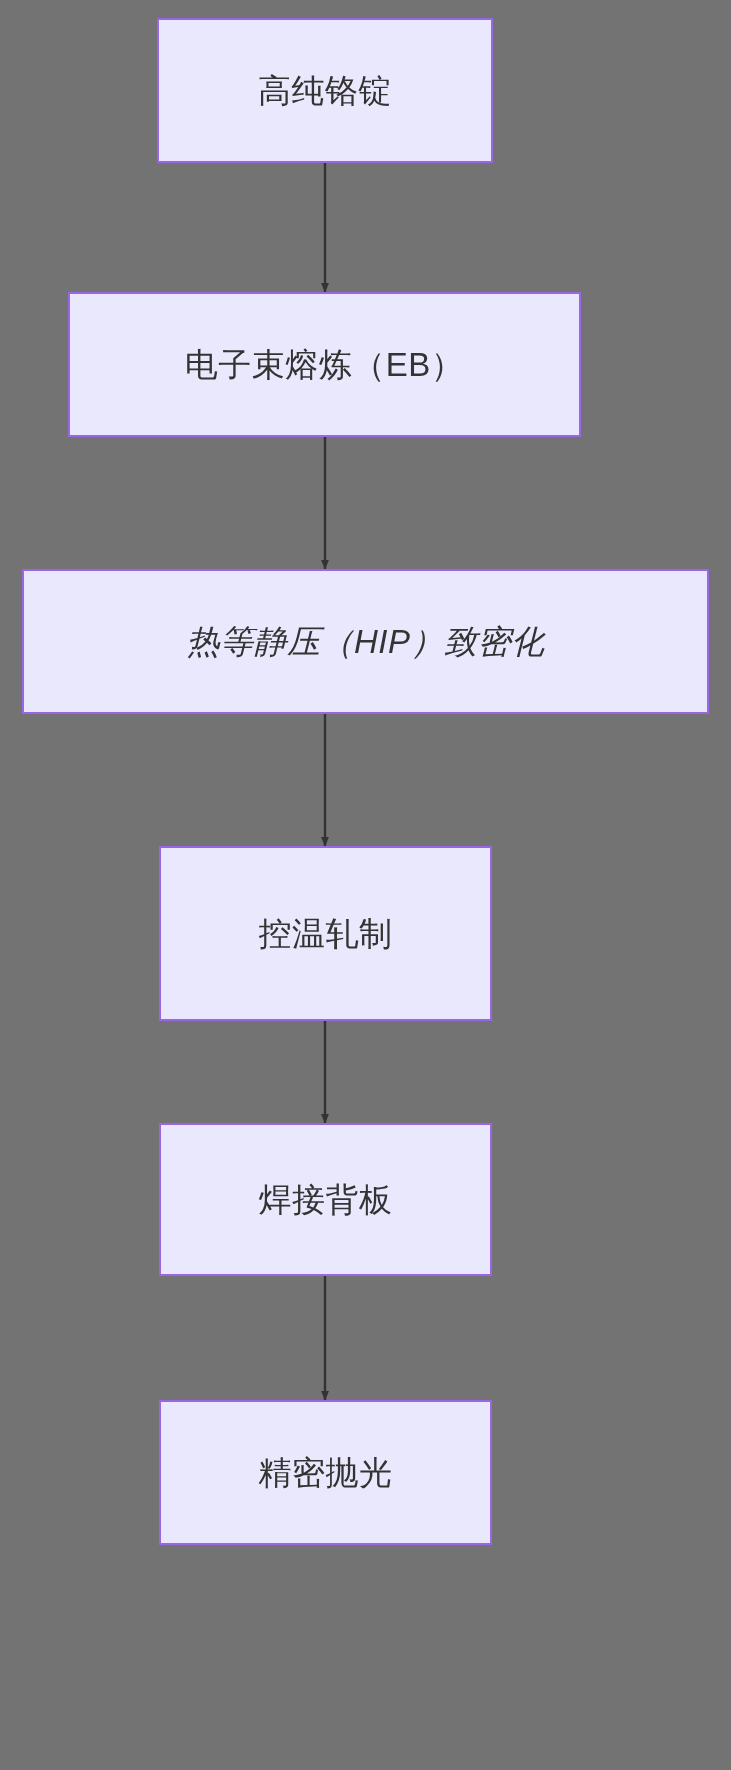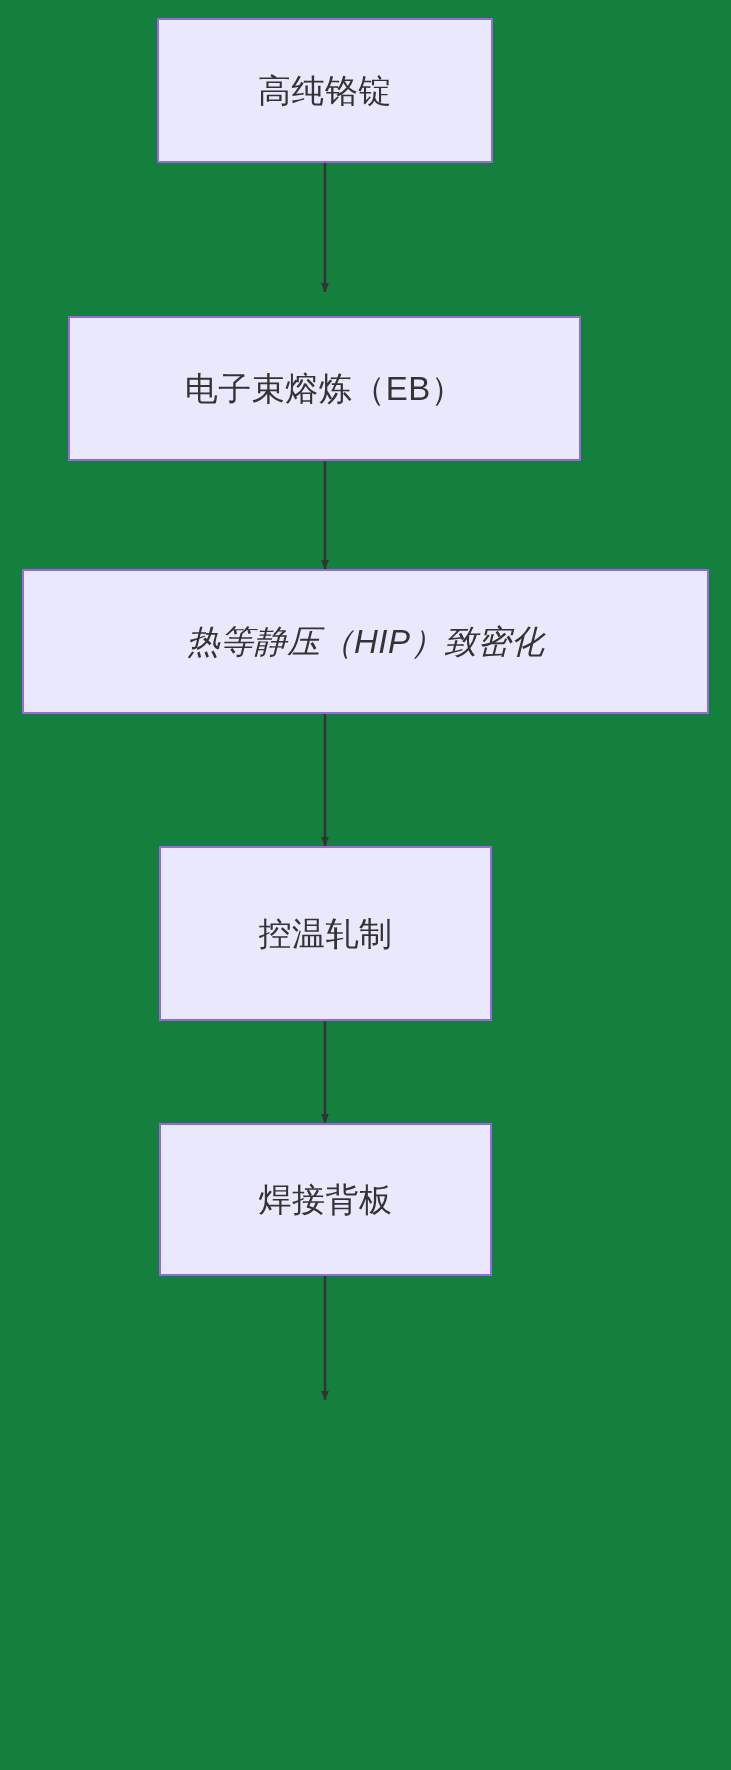--- a/index.html
+++ b/index.html
@@ -12,21 +12,21 @@
     font-family: "Liberation Sans", "DejaVu Sans", sans-serif;
     width: 731px;
     height: 1770px;
     overflow: hidden;
   }
 
   #flowchart {
     position: relative;
     width: 731px;
     height: 1770px;
-    background: #15803d;
+    background: #737373;
   }
 
   
   #edge-layer {
     position: absolute;
     left: 0;
     top: 0;
     width: 731px;
     height: 1770px;
     z-index: 1;
@@ -50,21 +50,21 @@
     line-height: 1.2;
     color: #333333;
     letter-spacing: 0.5px;
     white-space: nowrap;
     text-align: center;
     font-weight: 400;
   }
 
   
   #node-1 { left: 157px; top: 18px;   width: 336px; height: 145px; }
-  #node-2 { left: 68px;  top: 292px;  width: 513px; height: 145px; margin-top: 24px; }
+  #node-2 { left: 68px;  top: 292px;  width: 513px; height: 145px; }
   #node-3 { left: 22px;  top: 569px;  width: 687px; height: 145px; font-style: italic; }
   #node-4 { left: 159px; top: 846px;  width: 333px; height: 175px; }
   #node-5 { left: 159px; top: 1123px; width: 333px; height: 153px; }
   #node-6 { left: 159px; top: 1400px; width: 333px; height: 145px; }
 </style>
 </head>
 <body>
 
 <div id="flowchart">
 
@@ -99,14 +99,17 @@
   </div>
 
   <div class="node" id="node-4">
     <span class="node-label">控温轧制</span>
   </div>
 
   <div class="node" id="node-5">
     <span class="node-label">焊接背板</span>
   </div>
 
+  <div class="node" id="node-6">
+    <span class="node-label">精密抛光</span>
+  </div>
 
 </div>
 
 </body></html>

